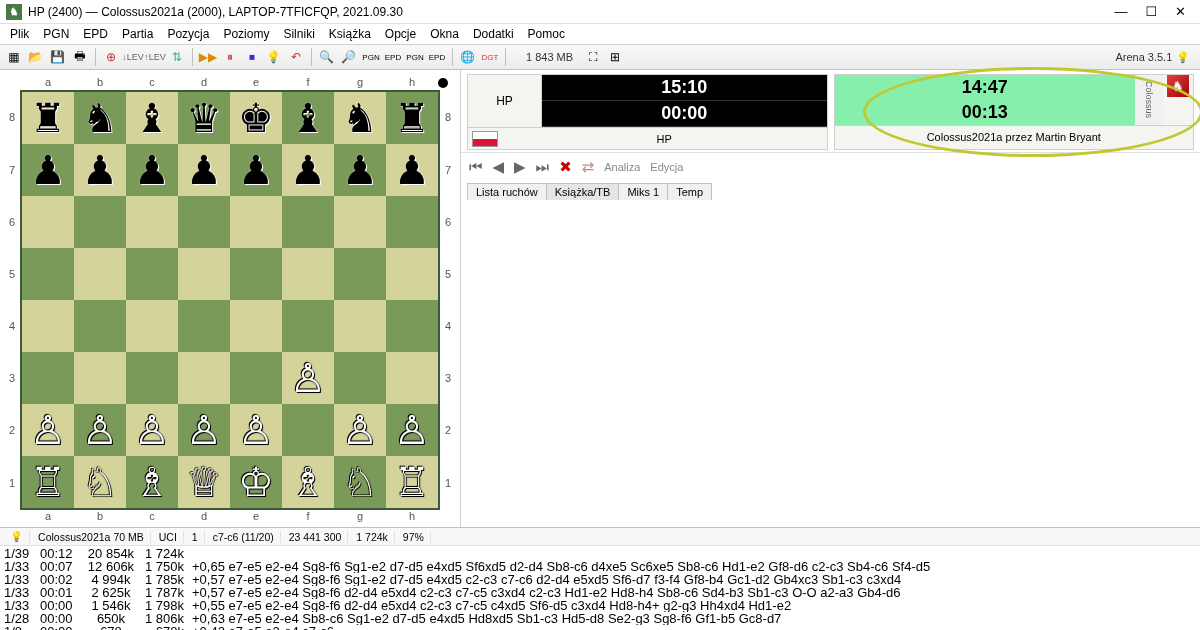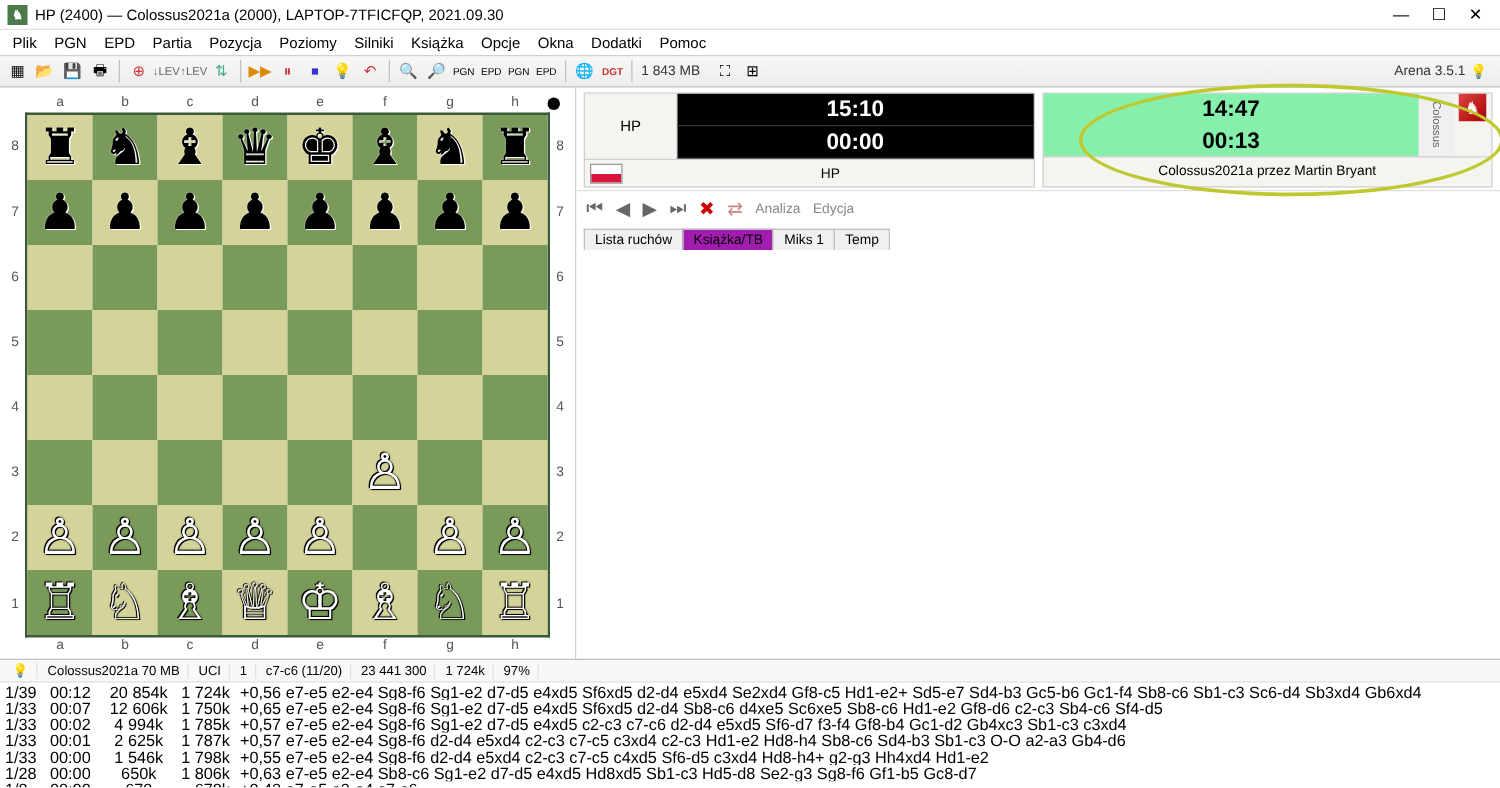--- a/index.html
+++ b/index.html
@@ -7,21 +7,21 @@
 .titlebar{height:24px;background:#fff;display:flex;align-items:center;padding:0 6px;font-size:12px;border-bottom:1px solid #e0e0e0}
 .titlebar-icon{width:16px;height:16px;background:#4a7a4a;margin-right:6px;display:flex;align-items:center;justify-content:center;color:#fff;font-size:10px;font-weight:bold}
 .titlebar-text{flex:1}
 .win-controls{display:flex;gap:18px;padding-right:8px}
 .win-controls span{cursor:pointer;font-size:13px}
 .menubar{height:20px;display:flex;align-items:center;padding:0 4px;gap:2px;font-size:12px}
 .menubar span{padding:0 6px;cursor:pointer}
 .toolbar{height:26px;background:linear-gradient(#f8f8f8,#ececec);border-top:1px solid #d0d0d0;border-bottom:1px solid #c0c0c0;display:flex;align-items:center;padding:0 4px;gap:2px;font-size:12px}
 .tbtn{width:20px;height:20px;display:flex;align-items:center;justify-content:center;cursor:pointer;border:1px solid transparent;border-radius:2px}
 .tsep{width:1px;height:18px;background:#c0c0c0;margin:0 3px}
-.toolbar-info{margin-left:2px;font-size:11px;color:#333}
+.toolbar-info{margin-left:15px;font-size:11px;color:#333}
 .toolbar-right{margin-left:auto;font-size:11px;color:#333;padding-right:6px;display:flex;align-items:center;gap:4px}
 .main{display:flex;height:457px}
 .left-pane{width:460px;padding:6px 4px}
 .board-wrap{position:relative;width:452px}
 .coord-top,.coord-bot{display:flex;padding-left:18px;height:14px}
 .coord-top span,.coord-bot span{width:52px;text-align:center;font-size:11px;color:#555}
 .board-row{display:flex;align-items:center}
 .coord-side{width:18px;text-align:center;font-size:11px;color:#555}
 .board{border:2px solid #3a5a3a}
 .sq{width:52px;height:52px;display:flex;align-items:center;justify-content:center;font-size:40px;line-height:1}
@@ -43,21 +43,21 @@
 .knight-icon{width:22px;height:22px;background:linear-gradient(135deg,#d44,#a00);margin:0 4px;display:flex;align-items:center;justify-content:center;color:#fff;font-size:14px}
 .highlight-ellipse{position:absolute;right:-10px;top:-8px;width:340px;height:90px;border:3px solid #c0c830;border-radius:50%;pointer-events:none;z-index:10}
 .notation-area{flex:1;background:#fff;border:1px solid #d0d0d0;margin:2px 6px;padding:4px;font-size:12px}
 .move-highlight{background:#ffff80;padding:1px 2px}
 .nav-controls{height:28px;display:flex;align-items:center;padding:0 8px;gap:10px;border-top:1px solid #e0e0e0}
 .nav-btn{font-size:15px;color:#666;cursor:pointer}
 .nav-btn.red{color:#c00}
 .nav-label{font-size:11px;color:#888}
 .tabs{display:flex;padding:0 6px;height:20px;align-items:flex-end;font-size:11px}
 .tab{padding:2px 8px;border:1px solid #c0c0c0;background:#f0f0f0;border-bottom:none;margin-right:-1px;cursor:pointer}
-.tab.active{background:#a21caf}
+.tab.active{background:#e5e5e5}
 .bottom-pane{height:103px;border-top:1px solid #c0c0c0;display:flex;flex-direction:column;font-size:10.5px}
 .engine-status{height:18px;display:flex;align-items:center;padding:0 4px;gap:2px;background:#f8f8f8;border-bottom:1px solid #e0e0e0}
 .engine-status span{padding:0 6px;border-right:1px solid #e0e0e0}
 .analysis-lines{flex:1;overflow:hidden;font-family:Tahoma,sans-serif;font-size:13px;white-space:nowrap;padding:1px 4px}
 .analysis-lines div{line-height:13px;display:flex}
 .analysis-lines .c1{width:36px}
 .analysis-lines .c2{width:46px}
 .analysis-lines .c3{width:58px;text-align:center;padding-right:8px}
 .analysis-lines .c4{width:48px;text-align:right;padding-right:8px}
 .analysis-lines .c5{flex:1;overflow:hidden}
@@ -109,21 +109,21 @@
   <div class="tbtn" style="color:#c33">↶</div>
   <div class="tsep"></div>
   <div class="tbtn" style="color:#2266cc">🔍</div>
   <div class="tbtn" style="color:#2266cc">🔎</div>
   <div class="tbtn" style="font-size:8px">PGN</div>
   <div class="tbtn" style="font-size:8px">EPD</div>
   <div class="tbtn" style="font-size:8px">PGN</div>
   <div class="tbtn" style="font-size:8px">EPD</div>
   <div class="tsep"></div>
   <div class="tbtn" style="color:#2a8a2a">🌐</div>
-  <div class="tbtn" style="font-size:8px;color:#c33;font-weight:bold">DGT</div>
+  <div class="tbtn" style="font-size:8px;color:#c33;font-weight:normal">DGT</div>
   <div class="tsep"></div>
   <div class="toolbar-info">1 843 MB</div>
   <div class="tbtn" style="margin-left:8px">⛶</div>
   <div class="tbtn">⊞</div>
   <div class="toolbar-right">
     <span>Arena 3.5.1</span>
     <span style="color:#d88a00">💡</span>
   </div>
 </div>
 
@@ -330,21 +330,20 @@
     <span>23 441 300</span>
     <span>1 724k</span>
     <span>97%</span>
   </div>
   <div class="analysis-lines" id="analysis-lines">
       <div>
         <span class="c1">1/39</span>
         <span class="c2">00:12</span>
         <span class="c3">20 854k</span>
         <span class="c4">1 724k</span>
-        <span class="c5">+0,56  e7-e5  e2-e4  Sg8-f6  Sg1-e2  d7-d5  e4xd5  Sf6xd5  d2-d4  e5xd4  Se2xd4  Gf8-c5  Hd1-e2+  Sd5-e7  Sd4-b3  Gc5-b6  Gc1-f4  Sb8-c6  Sb1-c3  Sc6-d4  Sb3xd4  Gb6xd4</span>
       </div>
       <div>
         <span class="c1">1/33</span>
         <span class="c2">00:07</span>
         <span class="c3">12 606k</span>
         <span class="c4">1 750k</span>
         <span class="c5">+0,65  e7-e5  e2-e4  Sg8-f6  Sg1-e2  d7-d5  e4xd5  Sf6xd5  d2-d4  Sb8-c6  d4xe5  Sc6xe5  Sb8-c6  Hd1-e2  Gf8-d6  c2-c3  Sb4-c6  Sf4-d5</span>
       </div>
       <div>
         <span class="c1">1/33</span>

